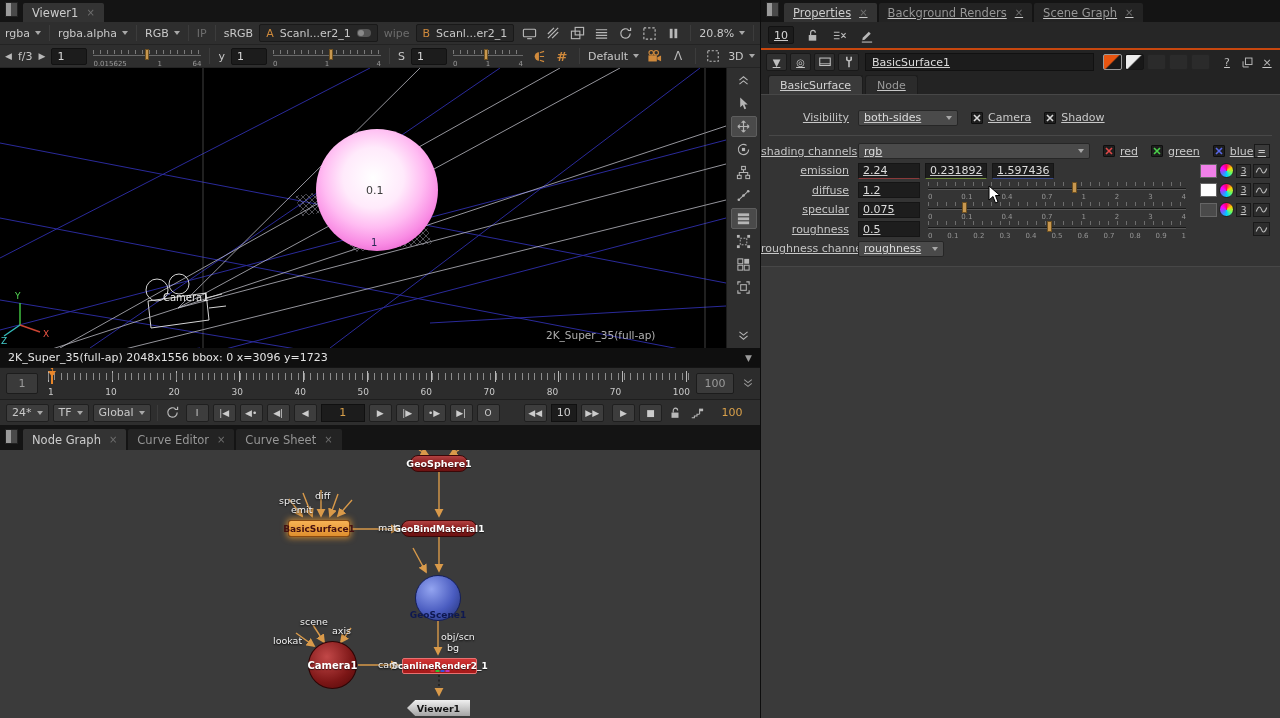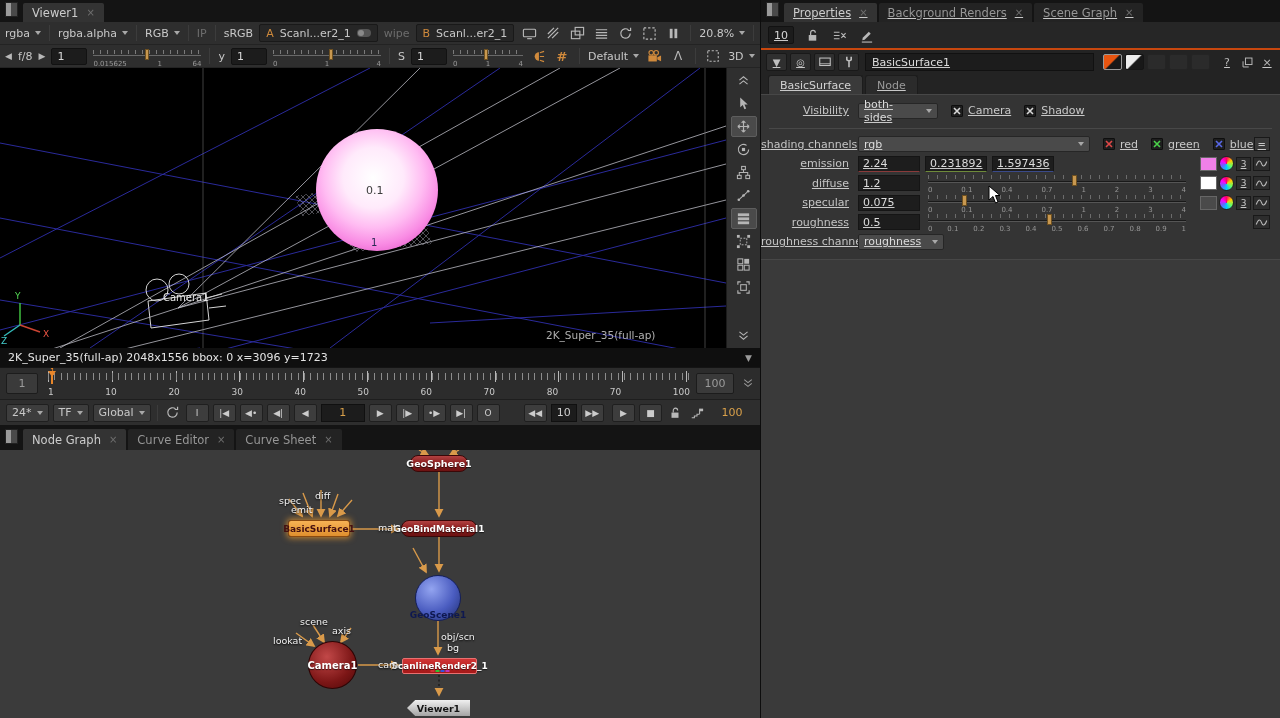--- a/index.html
+++ b/index.html
@@ -91,21 +91,21 @@
   .hbtn { width:21px; height:18px; background:#2f2f2f; border:1px solid #191919; border-radius:2px; display:flex; align-items:center; justify-content:center; color:#c0c0c0; font-size:10px; flex:none; }
   #nodename { width:256px; height:18px; background:#1c1c1c; border:1px solid #111; display:flex; align-items:center; padding:0 6px; color:#dddddd; margin-left:3px; }
   .swbtn { width:19px; height:16px; border:1px solid #151515; border-radius:2px; flex:none; }
   .sw-orange { background:linear-gradient(135deg,#e85510 0 47%,#181818 53%); border-color:#999; }
   .sw-white { background:linear-gradient(135deg,#ededed 0 47%,#181818 53%); }
   .sw-dis { background:#2b2b2b; border-color:#242424; }
   .hdr-txt { color:#b8b8b8; width:16px; text-align:center; flex:none; }
   #nodetabs { height:21px; background:#232323; display:flex; align-items:flex-end; padding-left:7px; gap:2px; border-bottom:1px solid #474747; flex:none; }
   .ntab { height:19px; padding:0 11px; display:flex; align-items:center; background:#2b2b2b; color:#9a9a9a; border:1px solid #1c1c1c; border-bottom:none; border-radius:3px 3px 0 0; }
   .ntab.active { background:#3a3a3a; color:#d2d2d2;align-items:center; }
-  #pcontent { background:#343434; padding-top:6px; flex:none; }
+  #pcontent { background:#343434; padding-top:13px; flex:none; }
   .prow { display:flex; align-items:center; height:19.5px; padding-right:10px; }
   .plabel { width:97px; text-align:right; padding-right:9px; color:#c4c4c4; flex:none; white-space:nowrap; }
   .pdivider { height:1px; background:#484848; margin:7px 8px 6px; }
   .pdd { background:#4a4a4a; border:1px solid #262626; border-radius:2px; height:16px; display:flex; align-items:center; justify-content:space-between; gap:8px; padding:0 5px; color:#dcdcdc; }
   .cbwrap { display:flex; align-items:center; gap:5px; margin-left:13px; }
   .cb { width:12px; height:12px; background:#1e1e1e; border:1px solid #0e0e0e; display:inline-flex; align-items:center; justify-content:center; border-radius:1px; }
   .cb svg { width:8px; height:8px; }
   .cb-white { color:#d8d8d8; } .cb-red { color:#e04848; } .cb-green { color:#4ad04a; } .cb-blue { color:#5868e8; }
   .nfield { width:62px; height:16px; background:#1d1d1d; border:1px solid #151515; color:#dcdcdc; padding:0 4px; display:flex; align-items:center; flex:none; margin-right:5px; }
   .u-red { border-bottom:1px solid #8a3a3a; } .u-green { border-bottom:1px solid #6e8a3a; } .u-blue { border-bottom:1px solid #3a4a8a; }
@@ -343,21 +343,21 @@
         </div>
       <span class="icn" style="margin-left:auto">
           <svg width="13" height="13">
             <use href="#i-chevd"></use>
           </svg>
         </span>
     </div>
 
     <div class="vrow" id="vrow2">
       <span class="navarrow">◀</span>
-      <span>f/8</span>
+      <span>f/3</span>
       <span class="navarrow">▶</span>
       <div class="fld">
           <span>1</span>
         </div>
       <div class="msl">
         <div class="mticks"></div>
         <div class="mtrack"></div>
         <div class="mhandle" style="left:48%"></div>
         <div class="mlabels">
             <span>0.015625</span>
@@ -792,21 +792,21 @@
         </div>
       <div class="ntab">
           <span>Node</span>
         </div>
     </div>
 
     <div id="pcontent">
 
       <div class="prow">
         <span class="plabel">Visibility</span>
-        <div class="pdd" style="width:80px">
+        <div class="pdd" style="width:100px">
           <span>both-sides</span>
             <span class="caret"></span>
         </div>
         <span class="cbwrap">
           <span class="cb cb-white">
               <svg>
                 <use href="#i-xmark"></use>
               </svg>
             </span>
           <span>Camera</span>

